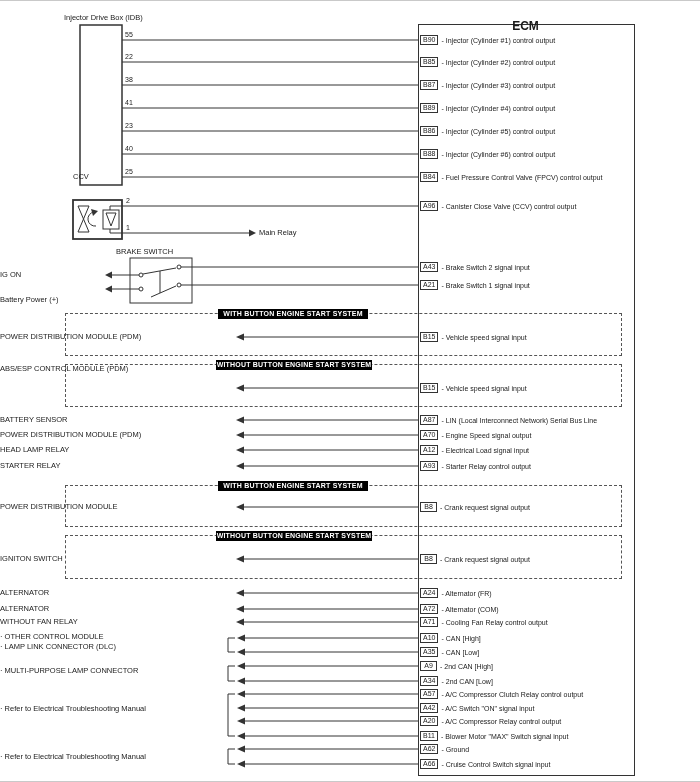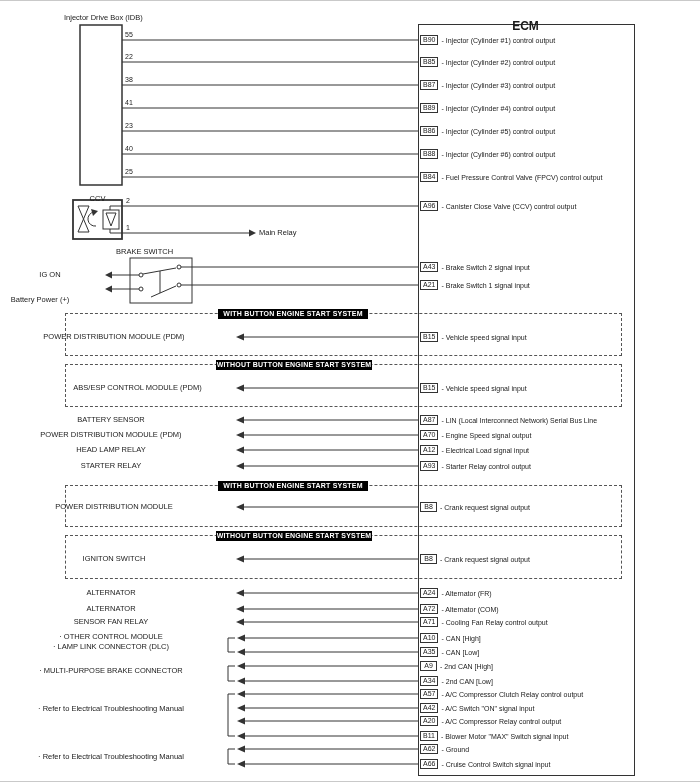--- a/index.html
+++ b/index.html
@@ -12,21 +12,21 @@
        height:10px;line-height:10px;text-align:center;z-index:2;letter-spacing:.2px;white-space:nowrap;}
   .ecm-box{position:absolute;left:418px;top:24px;width:215px;height:750px;border:1.5px solid #333;z-index:1;}
   .ecm-title{position:absolute;left:418px;top:3px;width:215px;text-align:center;
              font-size:12px;font-weight:bold;z-index:2;margin-top:16px;}
   .comp-label{position:absolute;font-size:7.5px;height:10px;line-height:10px;white-space:nowrap;z-index:2;}
   .pin-row{position:absolute;left:420px;display:flex;align-items:center;gap:3px;height:12px;
            white-space:nowrap;z-index:2;}
   .pin-id{display:inline-block;border:1px solid #333;background:#fff;font-size:7px;line-height:8px;
           padding:0 2px;min-width:11px;text-align:center;}
   .pin-label{font-size:7px;}
-  .llabel{position:absolute;left:0;text-align:center;font-size:7.5px;height:10px;line-height:10px;
+  .llabel{position:absolute;left:0;text-align:left;font-size:7.5px;height:10px;line-height:10px;
           white-space:nowrap;z-index:2;}
   .idb-pin{position:absolute;font-size:7px;height:9px;line-height:9px;z-index:2;}
 </style>
 </head>
 <body>
 
 <div id="canvas">
 
   <div class="hairline" style="top:0"></div>
   <div class="hairline" style="top:781px"></div>
@@ -104,51 +104,51 @@
 
   <div class="hdr" style="left:218px;top:309px;width:150px">WITH BUTTON ENGINE START SYSTEM</div>
   <div class="hdr" style="left:216px;top:360px;width:156px">WITHOUT BUTTON ENGINE START SYSTEM</div>
   <div class="hdr" style="left:218px;top:481px;width:150px">WITH BUTTON ENGINE START SYSTEM</div>
   <div class="hdr" style="left:216px;top:531px;width:156px">WITHOUT BUTTON ENGINE START SYSTEM</div>
 
   <div class="ecm-title">ECM</div>
   <div class="ecm-box"></div>
 
   <div class="comp-label" style="left:64px;top:13px">Injector Drive Box (IDB)</div>
-  <div class="comp-label" style="left:73px;top:194px;width:49px;text-align:center">CCV</div>
+  <div class="comp-label" style="left:73px;top:172px;width:49px;text-align:left">CCV</div>
   <div class="comp-label" style="left:116px;top:247px;width:90px;">BRAKE SWITCH</div>
 
   <div class="idb-pin" style="left:125px;top:30px">55</div>
   <div class="idb-pin" style="left:125px;top:52px">22</div>
   <div class="idb-pin" style="left:125px;top:75px">38</div>
   <div class="idb-pin" style="left:125px;top:98px">41</div>
   <div class="idb-pin" style="left:125px;top:121px">23</div>
   <div class="idb-pin" style="left:125px;top:144px">40</div>
   <div class="idb-pin" style="left:125px;top:167px">25</div>
 
   <div class="idb-pin" style="left:126px;top:196px">2</div>
   <div class="idb-pin" style="left:126px;top:223px">1</div>
   <div class="comp-label" style="left:259px;top:228px">Main Relay</div>
 
   <div class="llabel" style="width:100px;top:270px">IG ON</div>
   <div class="llabel" style="width:80px;top:295px">Battery Power (+)</div>
   <div class="llabel" style="width:228px;top:332px">POWER DISTRIBUTION MODULE (PDM)</div>
-  <div class="llabel" style="width:275px;top:383px">ABS/ESP CONTROL MODULE (PDM)</div>
+  <div class="llabel" style="width:275px;top:364px">ABS/ESP CONTROL MODULE (PDM)</div>
   <div class="llabel" style="width:222px;top:415px">BATTERY SENSOR</div>
   <div class="llabel" style="width:222px;top:430px">POWER DISTRIBUTION MODULE (PDM)</div>
   <div class="llabel" style="width:222px;top:445px">HEAD LAMP RELAY</div>
   <div class="llabel" style="width:222px;top:461px">STARTER RELAY</div>
   <div class="llabel" style="width:228px;top:502px">POWER DISTRIBUTION MODULE</div>
   <div class="llabel" style="width:228px;top:554px">IGNITON SWITCH</div>
   <div class="llabel" style="width:222px;top:588px">ALTERNATOR</div>
   <div class="llabel" style="width:222px;top:604px">ALTERNATOR</div>
-  <div class="llabel" style="width:222px;top:617px">SENSOR FAN RELAY</div>
+  <div class="llabel" style="width:222px;top:617px">WITHOUT FAN RELAY</div>
   <div class="llabel" style="width:222px;top:632px">· OTHER CONTROL MODULE</div>
   <div class="llabel" style="width:222px;top:642px">· LAMP LINK CONNECTOR (DLC)</div>
-  <div class="llabel" style="width:222px;top:666px">· MULTI-PURPOSE BRAKE CONNECTOR</div>
+  <div class="llabel" style="width:222px;top:666px">· MULTI-PURPOSE LAMP CONNECTOR</div>
   <div class="llabel" style="width:222px;top:704px">· Refer to Electrical Troubleshooting Manual</div>
   <div class="llabel" style="width:222px;top:752px">· Refer to Electrical Troubleshooting Manual</div>
 
   <div class="pin-row" style="top:34px">
       <span class="pin-id">B90</span>
       <span class="pin-label">- Injector (Cylinder #1) control output</span>
     </div>
   <div class="pin-row" style="top:56px">
       <span class="pin-id">B85</span>
       <span class="pin-label">- Injector (Cylinder #2) control output</span>

